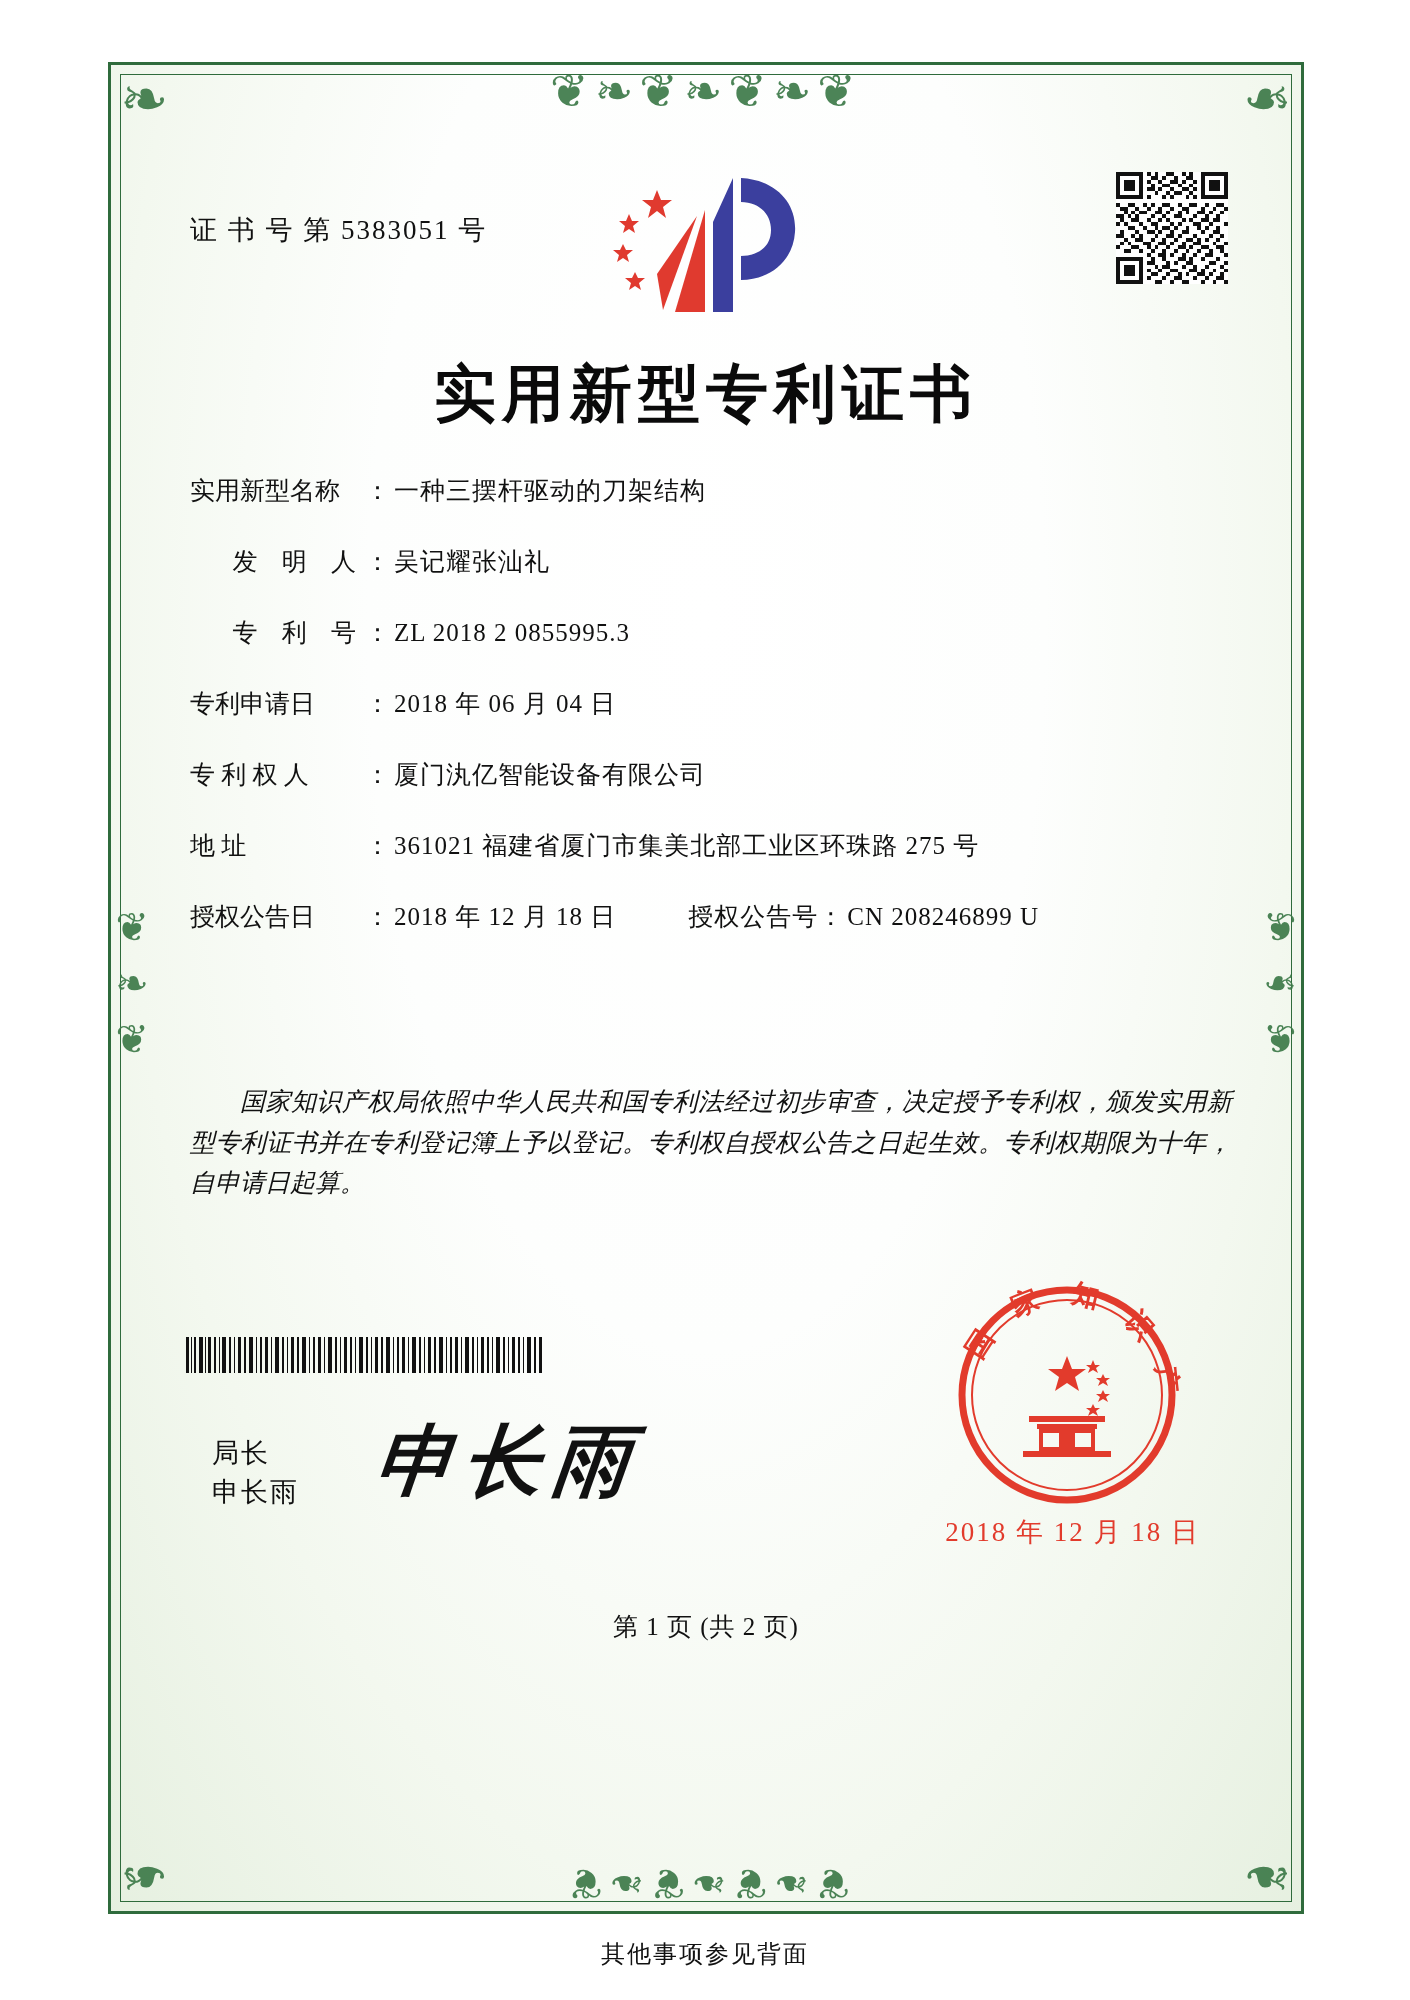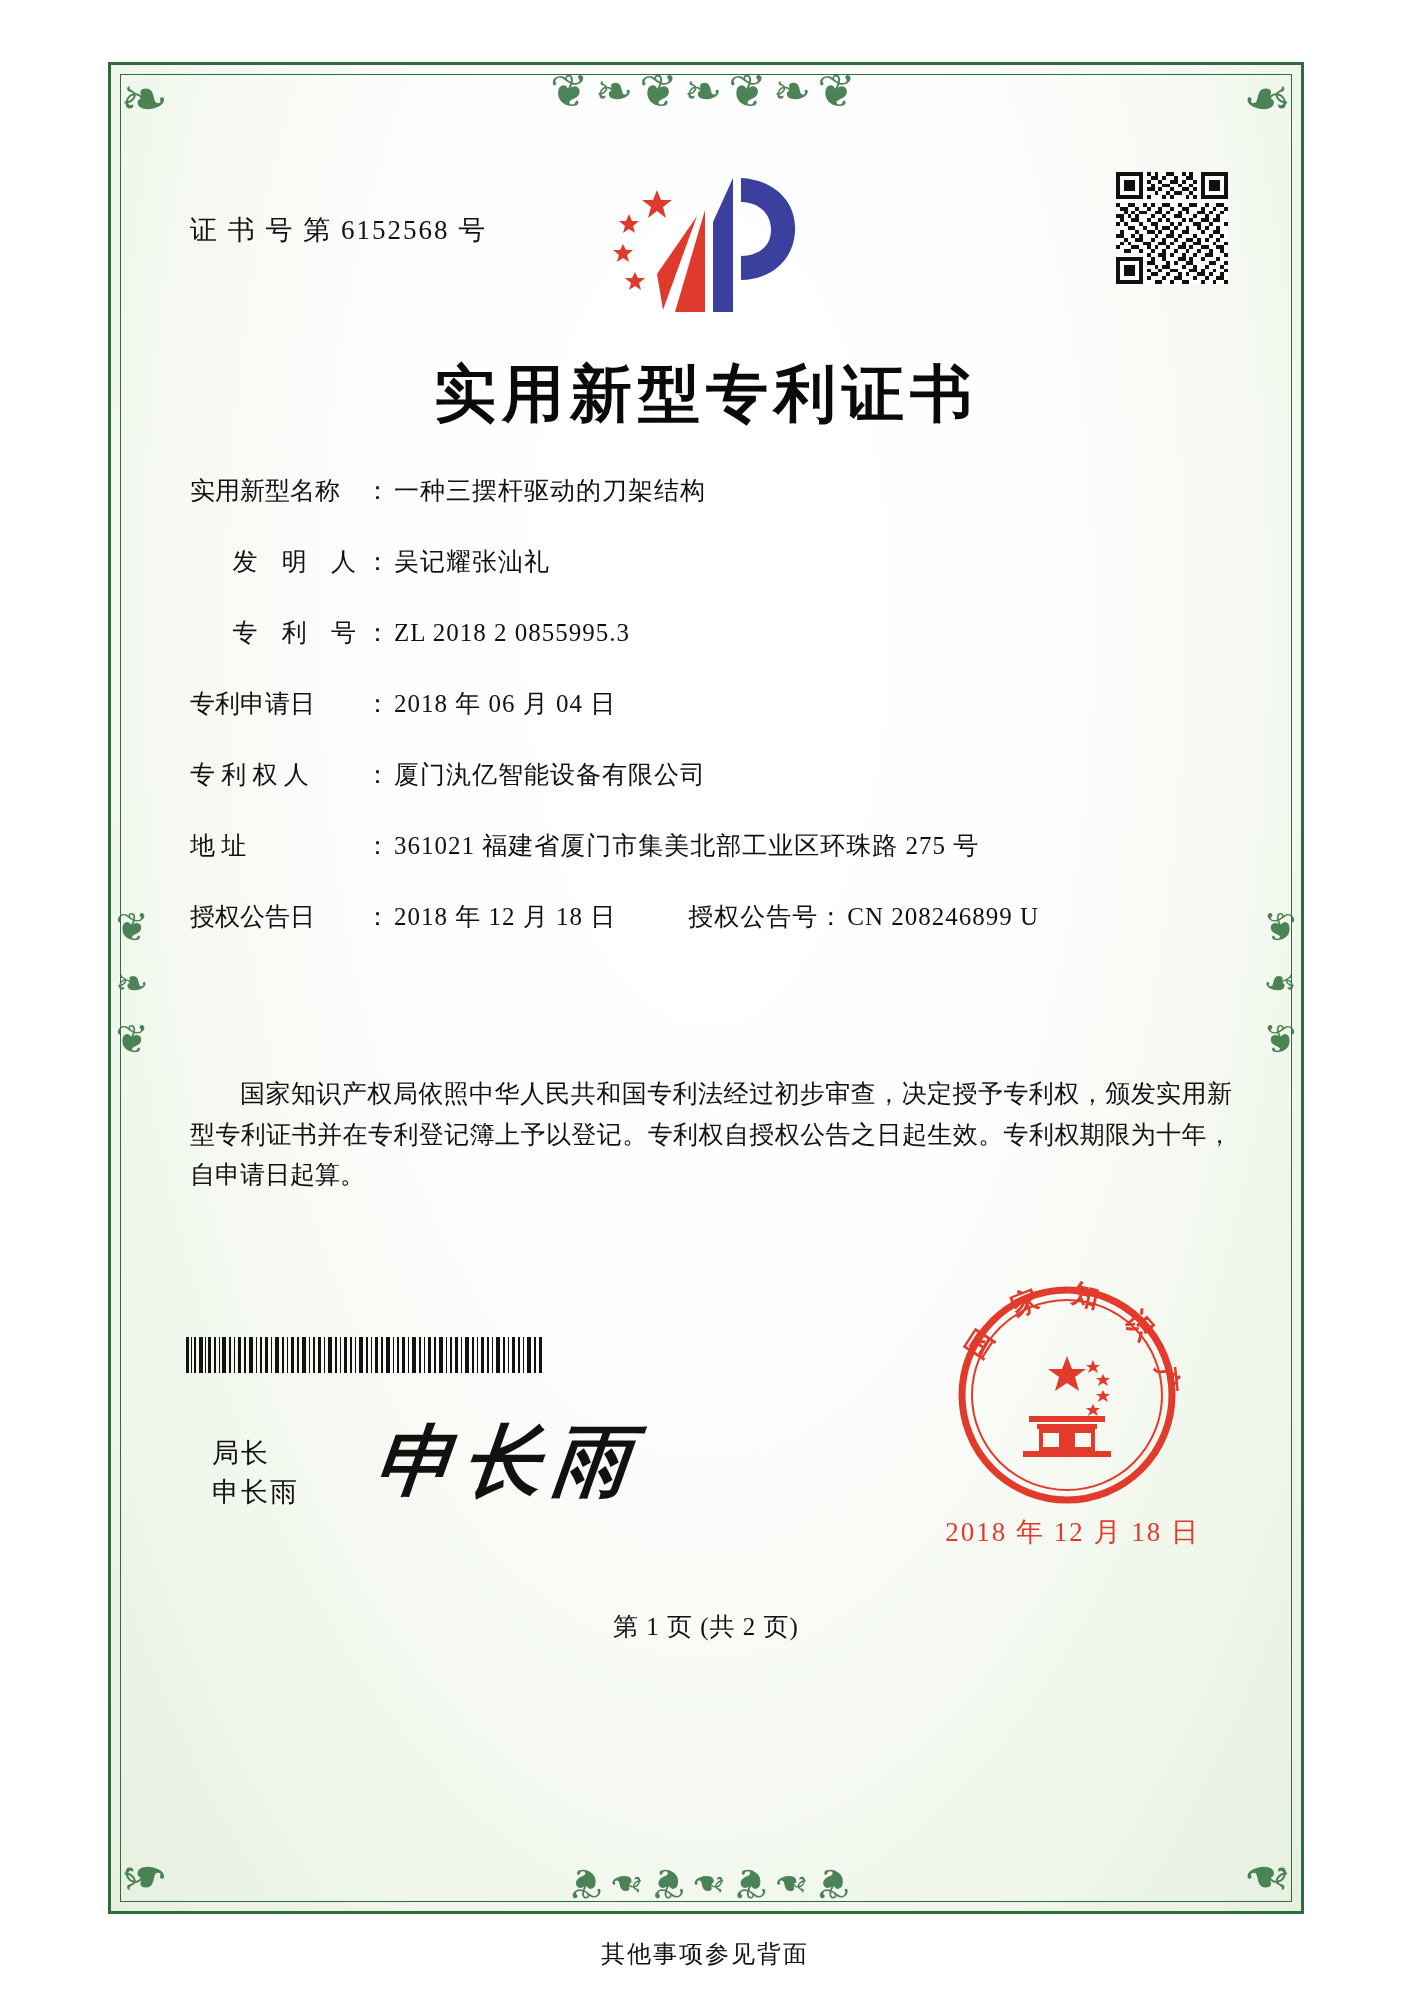--- a/index.html
+++ b/index.html
@@ -177,22 +177,23 @@
     position: absolute;
     left: 82px;
     right: 72px;
     top: 1008px;
     font-size: 25px;
     line-height: 1.62;
     color: #111;
     text-align: justify;
   }
   .paras p {
-    margin: 4px 0 6px 0;
+    margin: 12px 0 6px 0;
     text-indent: 50px;
+    font-style: italic;
   }
 
   
   .barcode {
     position: absolute;
     left: 78px;
     top: 1275px;
     width: 360px;
     height: 36px;
   }
@@ -271,21 +272,21 @@
 
     <div class="orn orn-top">❦❧❦❧❦❧❦</div>
     <div class="orn orn-bottom">❦❧❦❧❦❧❦</div>
     <div class="orn orn-c orn-tl">❧</div>
     <div class="orn orn-c orn-tr">❧</div>
     <div class="orn orn-c orn-bl">❧</div>
     <div class="orn orn-c orn-br">❧</div>
     <div class="orn orn-left">❦❧❦</div>
     <div class="orn orn-right">❦❧❦</div>
 
-    <div class="cert-no">证 书 号 第 6152568 号</div>
+    <div class="cert-no">证 书 号 第 5383051 号</div>
 
     <div class="logo">
       <svg viewBox="0 0 210 150" width="210" height="150" aria-hidden="true">
         <path d="M140 8 C176 10 196 34 194 62 C192 92 168 110 140 110 L140 86 C158 86 170 76 170 60 C170 44 158 32 140 32 Z" fill="#3b3f9e"></path>
         <path d="M132 8 L132 142 L112 142 L112 52 Z" fill="#3b3f9e"></path>
         <path d="M104 40 L104 142 L74 142 Z" fill="#e03a2f"></path>
         <path d="M100 44 L68 138 L58 104 Z" fill="#ffffff" opacity="0"></path>
         <path d="M96 46 L62 140 L56 104 Z" fill="#e03a2f"></path>
         <g fill="#e03a2f">
           <polygon points="56,20 60,30 71,30 62,37 65,48 56,41 47,48 50,37 41,30 52,30"></polygon>

